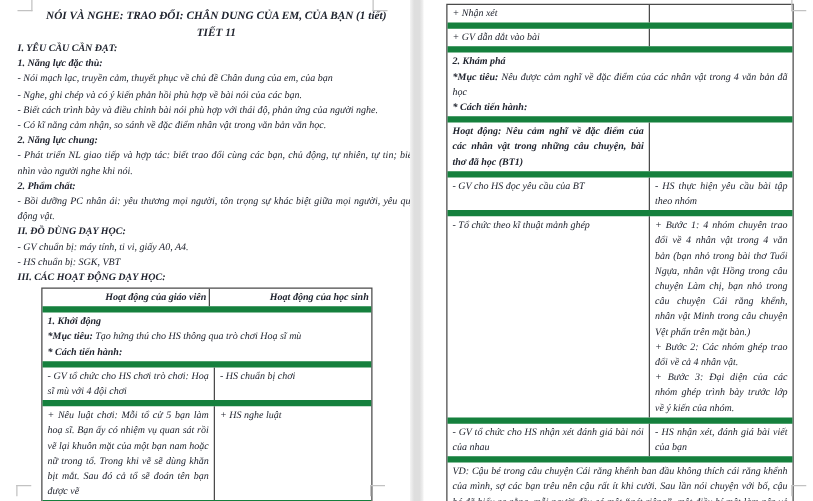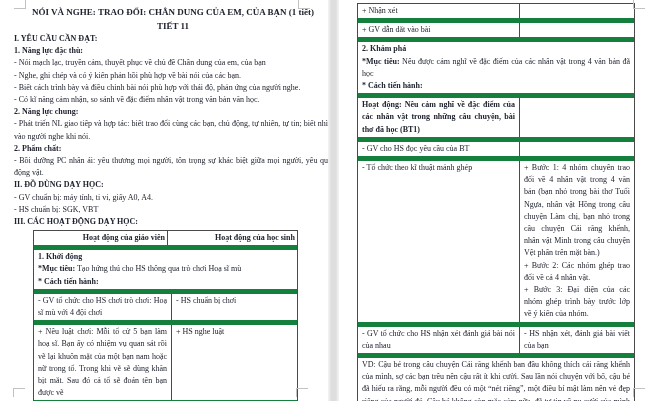--- a/index.html
+++ b/index.html
@@ -1,17 +1,17 @@
 <!DOCTYPE html>
 <html><head>
 <meta charset="utf-8">
 <style>
   html,body{margin:0;padding:0;background:#fff;}
   .canvas{position:relative;width:650px;height:401px;background:#ffffff;overflow:hidden;
-          font-family:"Liberation Serif","DejaVu Serif",serif;color:#20242f;}
+          font-family:"Liberation Serif","DejaVu Serif",serif;color:#20242f;font-style:italic;}
   
   .page{position:absolute;top:0;height:401px;background:#fff;}
   .page1{left:0;width:328px;}
   .page2{left:339px;width:348px;}
   .page-gap{position:absolute;left:328px;top:0;width:11px;height:401px;
             background:linear-gradient(90deg,#f4f4f4,#dedede 30%,#dedede 70%,#f5f5f5);}
   
   .p1-head{position:absolute;left:14px;top:5px;width:318px;}
   .title{font-weight:bold;font-size:9px;line-height:14px;text-align:center;white-space:nowrap;}
   .para{font-size:8px;line-height:12.2px;text-align:justify;}
@@ -147,20 +147,23 @@
         <div class="trow">
           <div class="cell cl">
             <div class="para b">Hoạt động: Nêu cảm nghĩ về đặc điểm của các nhân vật trong những câu chuyện, bài thơ đã học (BT1)</div>
           </div>
           <div class="cell cr"></div>
         </div>
         <div class="trow">
           <div class="cell cl">
             <div class="para">- GV cho HS đọc yêu cầu của BT</div>
           </div>
+          <div class="cell cr">
+            <div class="para">- HS thực hiện yêu cầu bài tập theo nhóm</div>
+          </div>
         </div>
         <div class="trow">
           <div class="cell cl">
             <div class="para">- Tổ chức theo kĩ thuật mảnh ghép</div>
           </div>
           <div class="cell cr">
             <div class="para">+ Bước 1: 4 nhóm chuyên trao đổi về 4 nhân vật trong 4 văn bản (bạn nhỏ trong bài thơ Tuổi Ngựa, nhân vật Hồng trong câu chuyện Làm chị, bạn nhỏ trong câu chuyện Cái răng khểnh, nhân vật Minh trong câu chuyện Vệt phấn trên mặt bàn.)</div>
             <div class="para">+ Bước 2: Các nhóm ghép trao đổi về cả 4 nhân vật.</div>
             <div class="para">+ Bước 3: Đại diện của các nhóm ghép trình bày trước lớp về ý kiến của nhóm.</div>
           </div>

